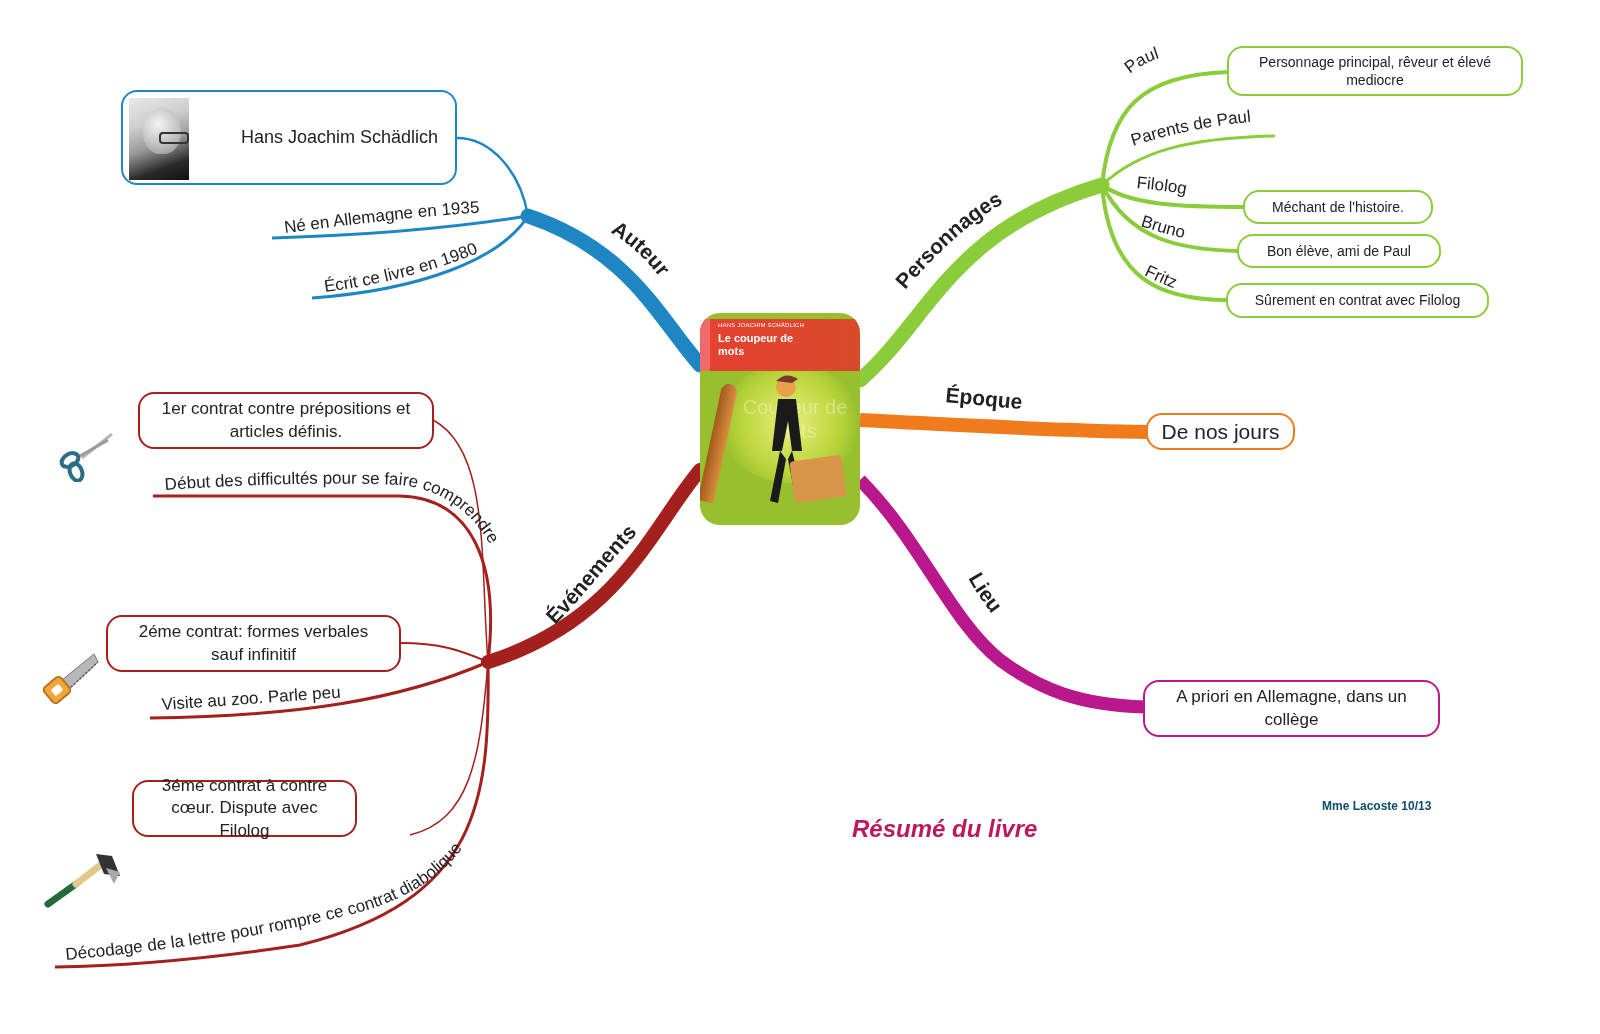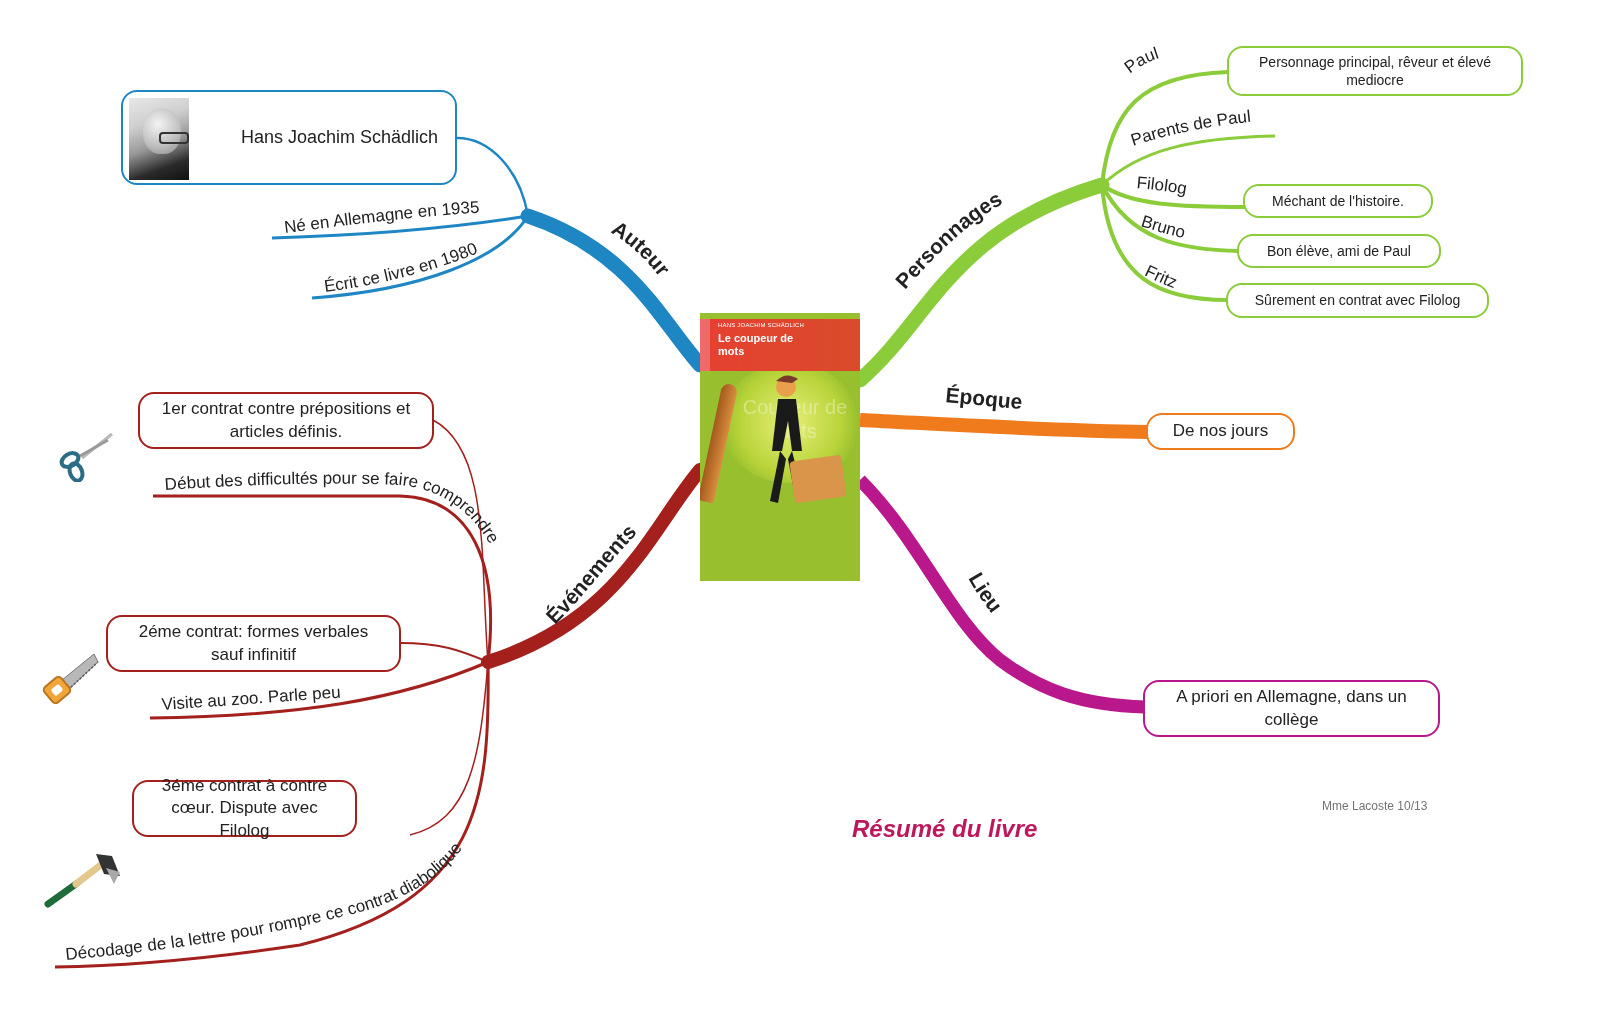--- a/index.html
+++ b/index.html
@@ -4,32 +4,32 @@
 <style>
   html, body { margin:0; padding:0; background:#ffffff; }
   body { width:1600px; height:1034px; position:relative; overflow:hidden;
          font-family:"Liberation Sans", sans-serif; color:#222; }
   #canvas { position:absolute; left:0; top:0; width:1600px; height:1034px; }
   .node { position:absolute; box-sizing:border-box; background:#fff; border-radius:16px;
           display:flex; align-items:center; justify-content:center; text-align:center;
           line-height:1.3; color:#222; }
   .n-blue { border:2.5px solid #1f86c4; }
   .n-green { border:2.5px solid #8bcc3a; font-size:14px; }
-  .n-orange { border:2.5px solid #f07b1c; font-size:17px; }
+  .n-orange { border:2.5px solid #f07b1c; font-size:21px; }
   .n-magenta { border:2.5px solid #b8188c; font-size:17px; }
   .n-red { border:2.5px solid #a3201d; font-size:17px; }
   .author-photo { position:absolute; left:6px; top:6px; width:60px; height:82px;
                   background:linear-gradient(160deg,#e8e8e8 0%,#cfcfcf 30%,#9a9a9a 55%,#2a2a2a 80%,#111 100%); }
   .author-photo .head { position:absolute; left:14px; top:10px; width:38px; height:46px; border-radius:50% 50% 45% 45%;
                         background:radial-gradient(circle at 40% 35%,#f4f4f4,#bdbdbd 60%,#8a8a8a); }
   .author-photo .glasses { position:absolute; left:30px; top:34px; width:26px; height:8px; border:2px solid #333; border-radius:4px; }
   .author-name { position:absolute; left:118px; right:10px; top:0; bottom:0; display:flex; align-items:center; font-size:18px; }
   .title-label { position:absolute; font-weight:bold; font-style:italic; color:#be185d; font-size:24px; }
-  .credit { position:absolute; color:#737373; font-size:12px; }
-  .book { position:absolute; left:700px; top:313px; width:160px; height:268px; background:#97bf2e; overflow:hidden; }
+  .credit { position:absolute; color:#0c4a6e; font-size:12px;font-weight:bold; }
+  .book { position:absolute; left:700px; top:313px; width:160px; height:212px; background:#97bf2e; overflow:hidden;border-radius:20px; }
   .book .band { position:absolute; left:0; top:6px; width:160px; height:52px; background:linear-gradient(90deg,#e64031,#d94b2a); }
   .book .author-line { position:absolute; left:18px; top:9px; font-size:6px; color:#fff; letter-spacing:0.2px; }
   .book .book-title { position:absolute; left:18px; top:19px; font-size:11px; font-weight:bold; color:#fff; line-height:1.15; width:100px; }
   .book .series-strip { position:absolute; left:0; top:6px; width:10px; height:52px; background:#ef6b6b; }
   .book .glow { position:absolute; left:20px; top:50px; width:140px; height:120px; border-radius:50%;
                 background:radial-gradient(circle,#e8ef7a 0%,#b9d43a 55%,rgba(151,191,46,0) 75%); }
   .book .watermark { position:absolute; left:30px; top:82px; width:130px; text-align:center; color:rgba(255,255,255,0.35); font-size:20px; line-height:1.2; }
   .book .figure { position:absolute; left:52px; top:58px; width:60px; height:140px; }
   .book .suitcase { position:absolute; left:92px; top:145px; width:52px; height:42px; background:#d9954a; border-radius:4px; transform:rotate(-8deg); }
   .book .umbrella { position:absolute; left:10px; top:70px; width:16px; height:120px; background:linear-gradient(90deg,#a35a1c,#d98d3f); border-radius:8px 8px 2px 2px; transform:rotate(12deg); }
@@ -119,21 +119,21 @@
 
 <div class="node n-blue" style="left:121px;top:90px;width:336px;height:95px;">
   <div class="author-photo">
     <div class="head"></div>
       <div class="glasses"></div>
   </div>
   <div class="author-name">Hans Joachim Schädlich</div>
 </div>
 
 <div class="node n-green" style="left:1227px;top:46px;width:296px;height:50px;padding:0 14px;">Personnage principal, rêveur et élevé mediocre</div>
-<div class="node n-green" style="left:1243px;top:184px;width:190px;height:34px;">Méchant de l'histoire.</div>
+<div class="node n-green" style="left:1243px;top:190px;width:190px;height:34px;">Méchant de l'histoire.</div>
 <div class="node n-green" style="left:1237px;top:234px;width:204px;height:34px;">Bon élève, ami de Paul</div>
 <div class="node n-green" style="left:1226px;top:283px;width:263px;height:35px;">Sûrement en contrat avec Filolog</div>
 
 <div class="node n-orange" style="left:1146px;top:413px;width:149px;height:37px;">De nos jours</div>
 
 <div class="node n-magenta" style="left:1143px;top:680px;width:297px;height:57px;padding:0 18px;">A priori en Allemagne, dans un collège</div>
 
 <div class="node n-red" style="left:138px;top:392px;width:296px;height:57px;padding:0 15px;">1er contrat contre prépositions et articles définis.</div>
 <div class="node n-red" style="left:106px;top:615px;width:295px;height:57px;padding:0 14px;">2éme contrat: formes verbales sauf infinitif</div>
 <div class="node n-red" style="left:132px;top:780px;width:225px;height:57px;padding:0 14px;">3éme contrat à contre cœur. Dispute avec Filolog</div>

